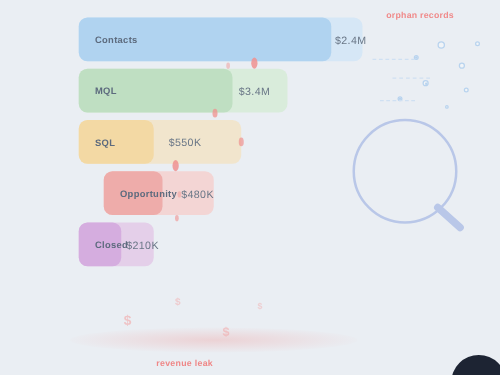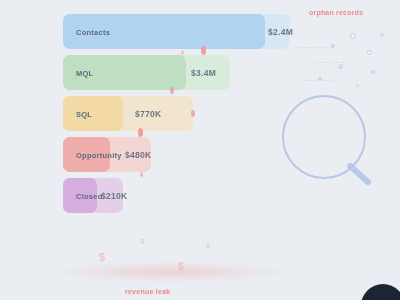--- a/index.html
+++ b/index.html
@@ -112,21 +112,21 @@
     font-weight: bold;
     letter-spacing: .25px;
     color: #5d6b7e;
     white-space: nowrap;
   }
   .value {
     position: absolute;
     top: 50%;
     transform: translateY(-50%);
     font-size: 8.5px;
-    font-weight: bold;
+    font-weight: normal;
     letter-spacing: .3px;
     color: #6a7787;
     white-space: nowrap;
   }
 
   
   .drop {
     position: absolute;
     background: #f0918f;
     border-radius: 50%;
@@ -211,23 +211,23 @@
       <div class="row" style="top: 55px; width: 167px;">
         <div class="track" style="width: 167px; background: rgb(217, 236, 219);"></div>
         <div class="fill" style="width: 123px; background: rgb(191, 223, 194);"></div>
         <div class="stage-label">MQL</div>
         <div class="value" style="left: 128px;">$3.4M</div>
       </div>
       <div class="row" style="top: 96px; width: 130px;">
         <div class="track" style="width: 130px; background: rgb(241, 229, 205);"></div>
         <div class="fill" style="width: 60px; background: rgb(243, 217, 164);"></div>
         <div class="stage-label">SQL</div>
-        <div class="value" style="left: 72px;">$770K</div>
-      </div>
-      <div class="row" style="top: 137px; width: 104px;">
+        <div class="value" style="left: 72px;">$550K</div>
+      </div>
+      <div class="row" style="top: 137px; width: 104px; margin-left: 20px;">
         <div class="track" style="width: 88px; background: rgb(243, 213, 212);"></div>
         <div class="fill" style="width: 47px; background: rgb(238, 172, 170);"></div>
         <div class="stage-label">Opportunity</div>
         <div class="value" style="left: 50px; padding-left: 12px;">$480K</div>
       </div>
       <div class="row" style="top: 178px; width: 38px;">
         <div class="track" style="width: 60px; background: rgb(228, 207, 233);"></div>
         <div class="fill" style="width: 34px; background: rgb(213, 173, 223);"></div>
         <div class="stage-label">Closed</div>
         <div class="value" style="left: 38px;">$210K</div>

